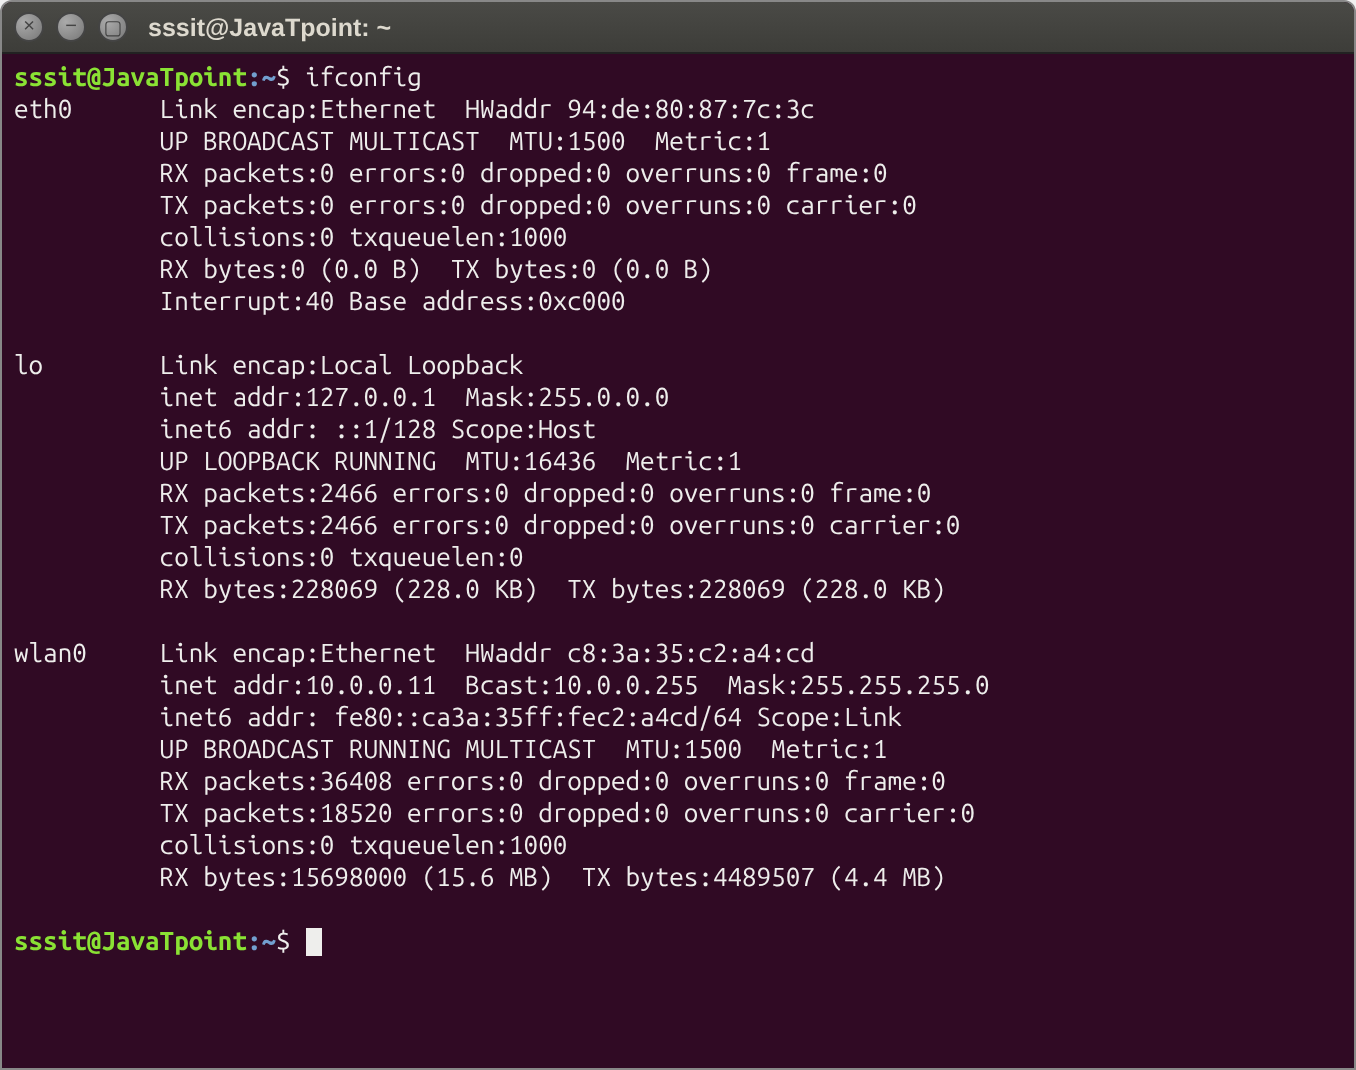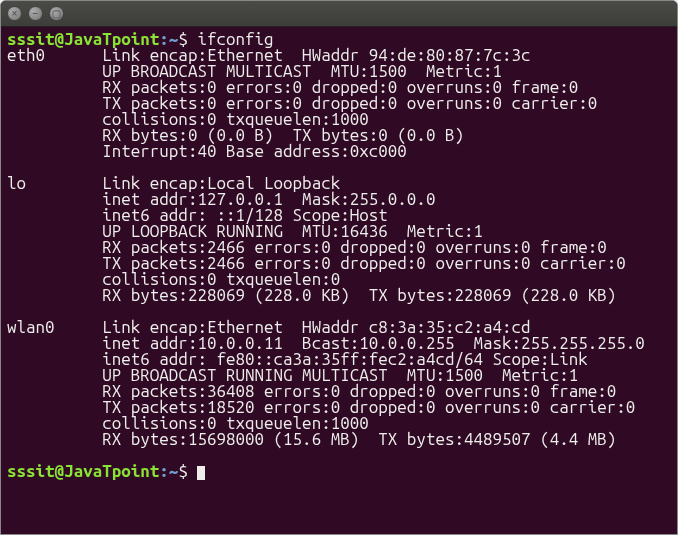--- a/index.html
+++ b/index.html
@@ -54,21 +54,21 @@
     color: #ddd9ce;
     font-size: 12.5px;
     font-weight: bold;
     margin-left: 4px;
   }
   .terminal {
     flex: 1;
     background: #300a24;
     padding: 4px 6px;
     font-family: "Ubuntu Mono", "DejaVu Sans Mono", monospace;
-    font-size: 17px;
+    font-size: 13px;
     line-height: 16px;
     color: #eeeeec;
     white-space: pre;
     overflow: hidden;
   }
   .prompt-user { color: #8ae234; font-weight: bold; }
   .prompt-path { color: #729fcf; font-weight: bold; }
   .prompt-cmd { color: #eeeeec; }
   .cursor {
     display: inline-block;
@@ -81,20 +81,21 @@
 </head>
 <body>
 
 <div class="window">
   <div class="titlebar">
     <div class="window-controls">
       <div class="win-btn close">×</div>
       <div class="win-btn min">−</div>
       <div class="win-btn max">▢</div>
     </div>
+    <div class="title">sssit@JavaTpoint: ~</div>
   </div>
   <div class="terminal"><span class="prompt-user">sssit@JavaTpoint</span><span class="prompt-path">:</span><span class="prompt-path">~</span><span class="prompt-cmd">$ </span><span class="prompt-cmd">ifconfig</span>
 <span>eth0      Link encap:Ethernet  HWaddr 94:de:80:87:7c:3c
           UP BROADCAST MULTICAST  MTU:1500  Metric:1
           RX packets:0 errors:0 dropped:0 overruns:0 frame:0
           TX packets:0 errors:0 dropped:0 overruns:0 carrier:0
           collisions:0 txqueuelen:1000
           RX bytes:0 (0.0 B)  TX bytes:0 (0.0 B)
           Interrupt:40 Base address:0xc000
 

